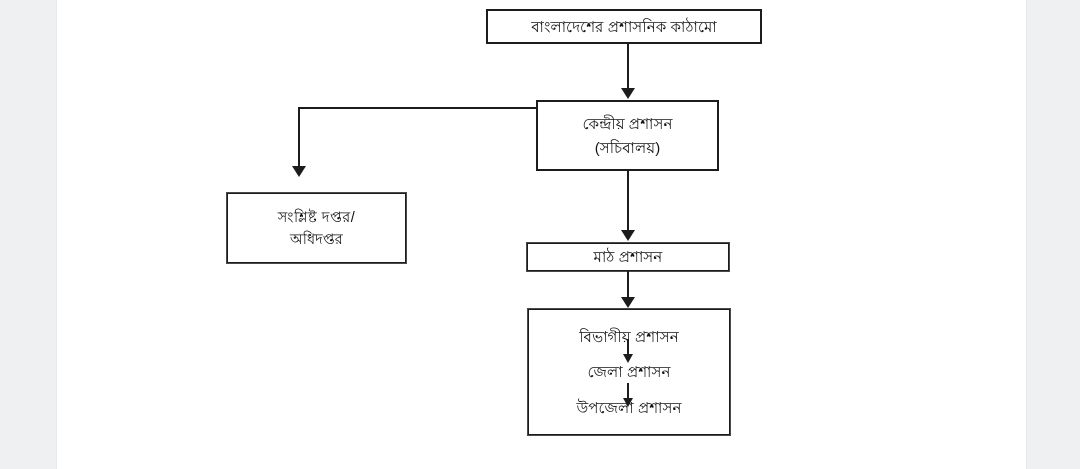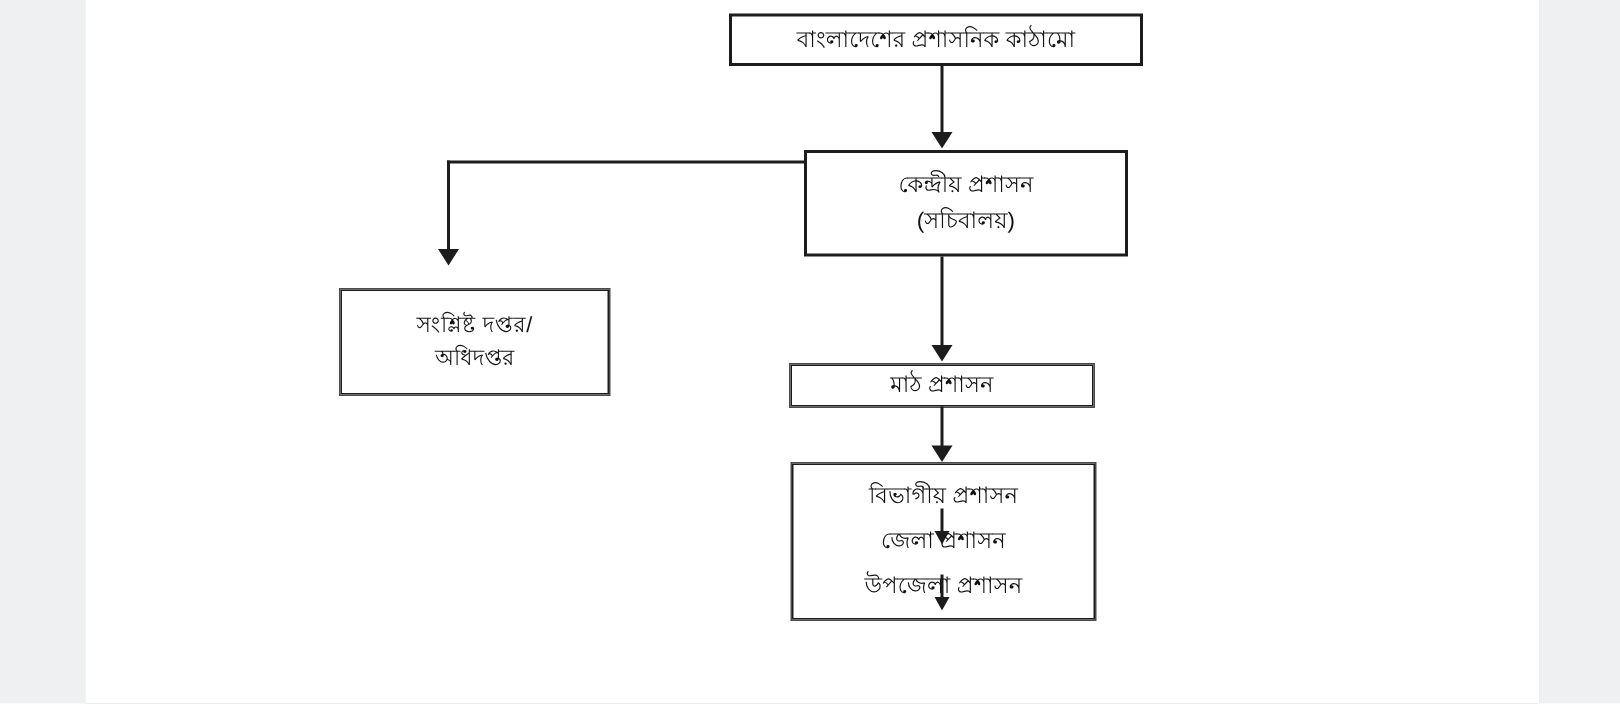--- a/index.html
+++ b/index.html
@@ -49,24 +49,24 @@
     border-width: 1px;
     outline: 1px solid #4a4a4a;
     outline-offset: 0px;
   }
   .node .line {
     display: block;
   }
 
   
   #node-root      { left: 486px; top: 9px;   width: 276px; height: 35px; }
-  #node-central   { left: 536px; top: 100px; width: 216px; height: 71px; }
+  #node-central   { left: 536px; top: 100px; width: 183px; height: 71px; }
   #node-offices   { left: 227px; top: 193px; width: 179px; height: 70px; font-size: 14.5px; }
   #node-field     { left: 527px; top: 243px; width: 202px; height: 28px; }
-  #node-tiers     { left: 528px; top: 309px; width: 202px; height: 104px;
+  #node-tiers     { left: 528px; top: 309px; width: 202px; height: 126px;
                     justify-content: space-evenly; }
 
   #node-offices .line.first { letter-spacing: 0.5px; }
 
   .tier-label {
     font-size: 15px;
     line-height: 1.2;
   }
 
   

